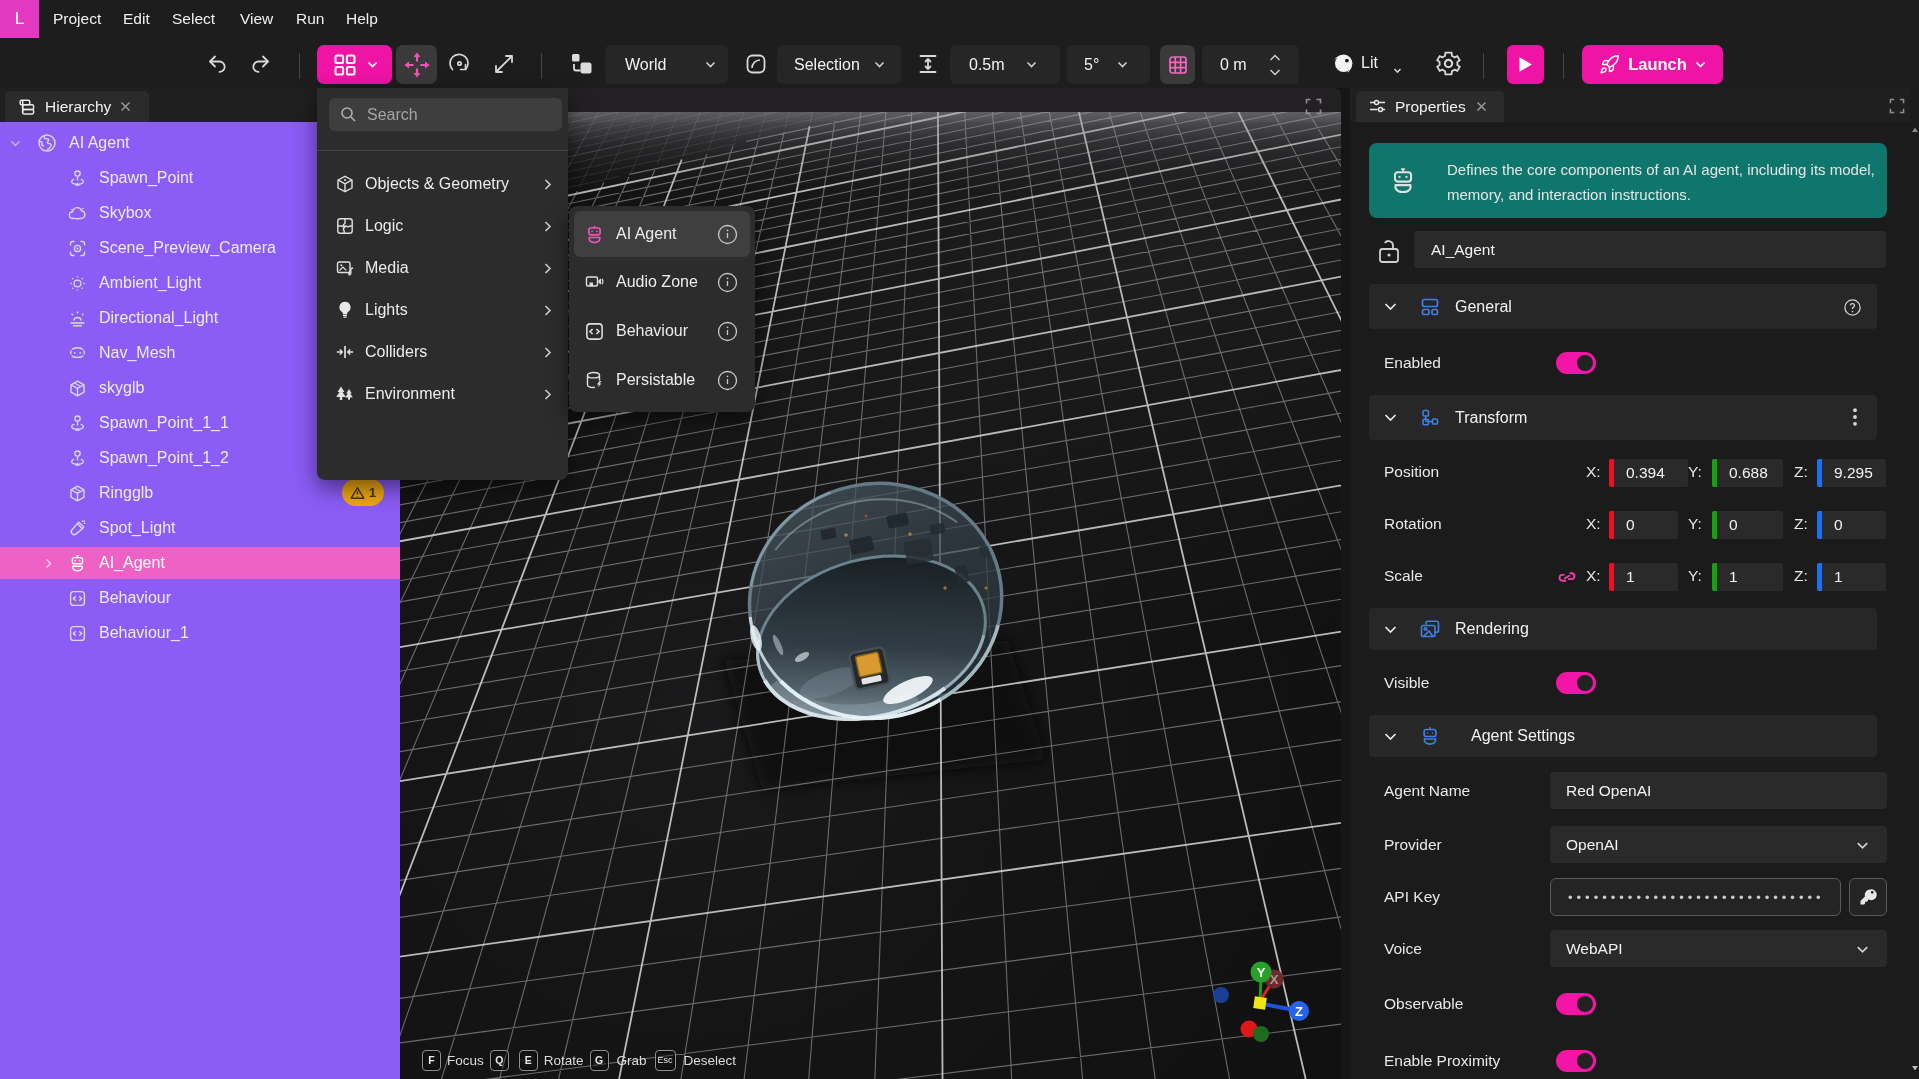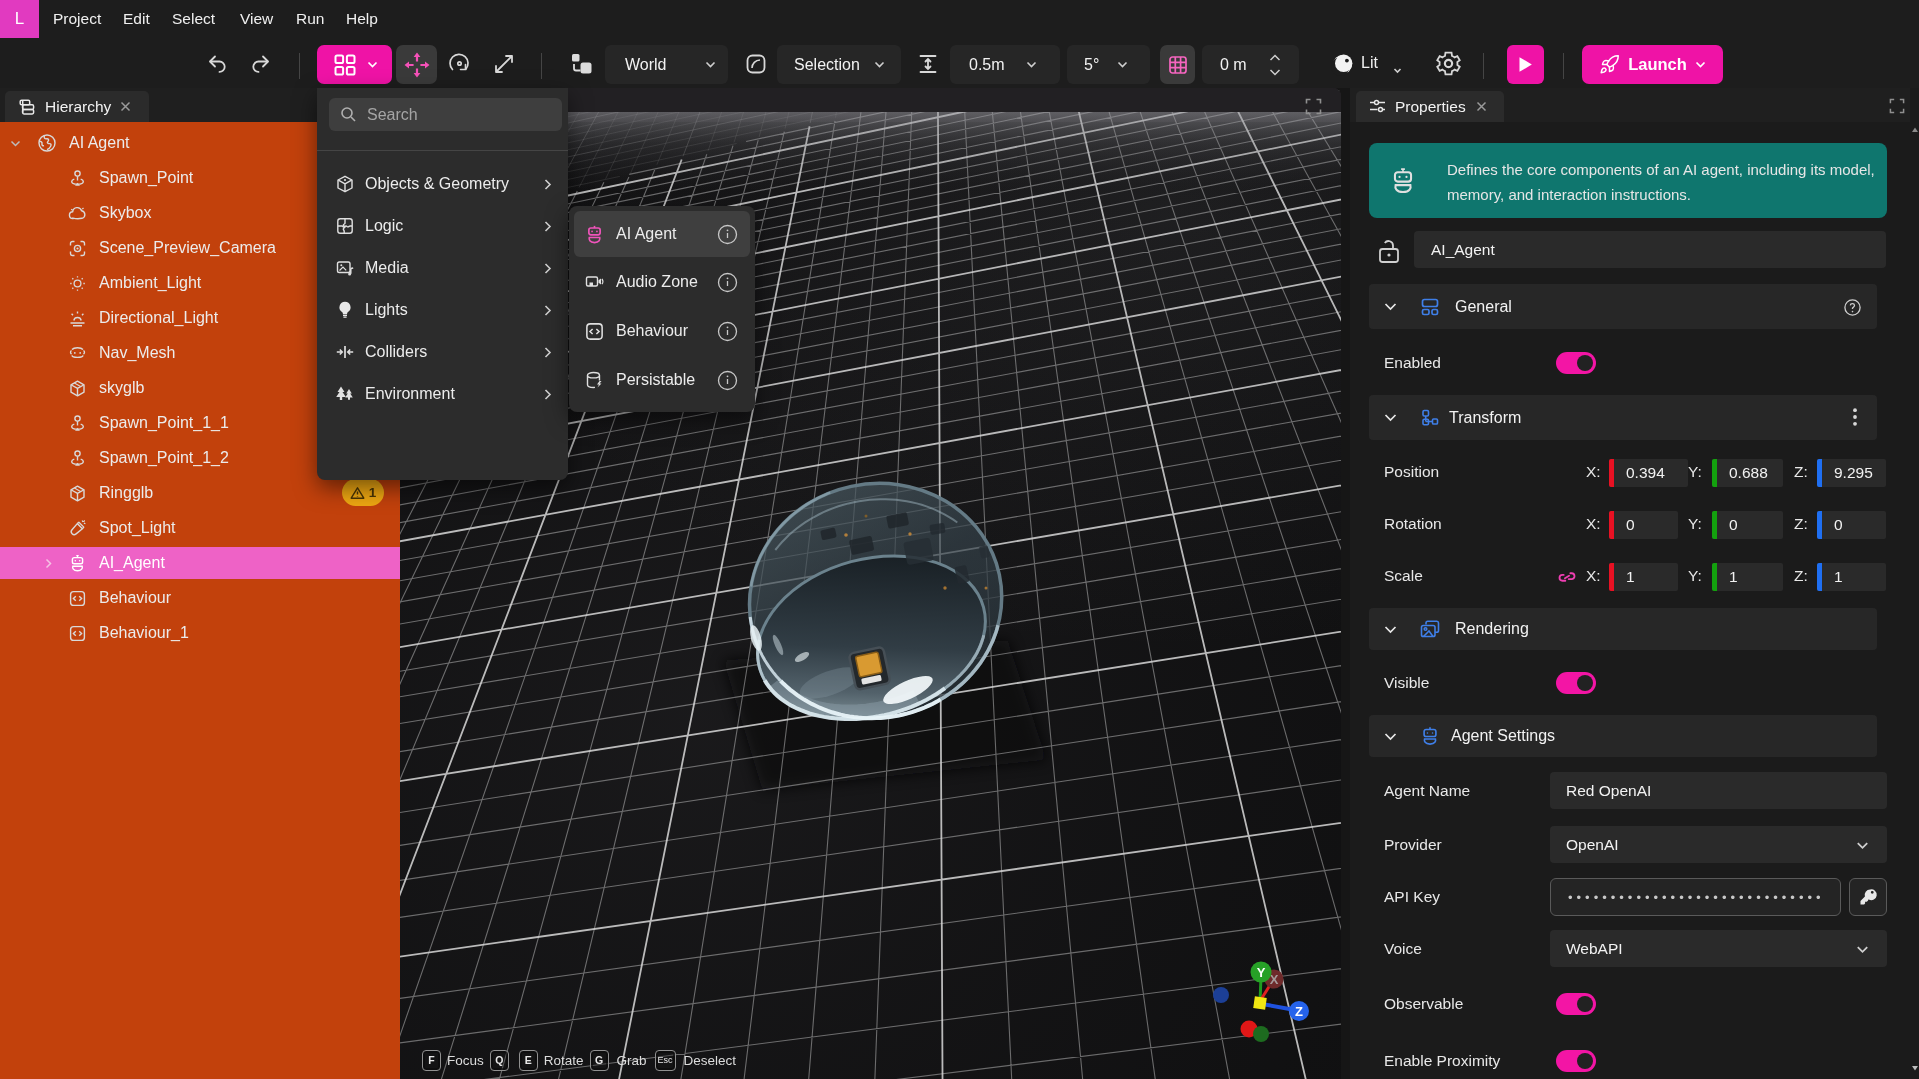--- a/index.html
+++ b/index.html
@@ -10,21 +10,21 @@
 #logo{position:absolute;left:0;top:0;width:39px;height:38px;background:#e13ac0;color:#fff;
   font-size:17px;display:flex;align-items:center;justify-content:center}
 .mitem{position:absolute;top:0;height:38px;display:flex;align-items:center;color:#f0f0f0;font-size:15.5px}
 #toolbar{position:absolute;left:0;top:38px;width:1919px;height:50px;background:#1d1d1d}
 .tsep{position:absolute;top:15px;width:1px;height:26px;background:#454545}
 .tbtn{position:absolute;top:7px;height:39px;border-radius:7px;display:flex;align-items:center;justify-content:center}
 .pink{background:#ef13a6}
 .greybtn{background:#3a3a3a}
 .dd{position:absolute;top:7px;height:39px;border-radius:6px;background:#262626;display:flex;align-items:center;color:#f2f2f2;font-size:16px}
 .chev{width:11px;height:11px;flex:none}
-#lpanel{position:absolute;left:0;top:88px;width:400px;height:991px;background:#c2410c}
+#lpanel{position:absolute;left:0;top:88px;width:400px;height:991px;background:#8b5cf6}
 .tabstrip{position:absolute;left:0;top:0;right:0;height:34px;background:#1f1f1f}
 .tab{position:absolute;top:3px;height:31px;background:#2b2b2b;border-radius:5px 5px 0 0;display:flex;align-items:center;color:#f2f2f2;font-size:15.5px}
 .trow{position:absolute;left:0;width:400px;height:32px;display:flex;align-items:center;color:#ececec;font-size:16px}
 .ticon{width:19px;height:19px;flex:none;margin-right:12px}
 #viewport{position:absolute;left:400px;top:88px;width:941px;height:991px;background:#211f22;border-radius:8px 8px 0 0;overflow:hidden}
 #rpanel{position:absolute;left:1350px;top:88px;width:560px;height:991px;background:#1b1b1b}
 #scrollbar{position:absolute;left:1910px;top:88px;width:9px;height:991px;background:#1b1b1b}
 .sechdr{position:absolute;left:19px;width:508px;height:41px;background:#272727;display:flex;align-items:center;color:#f2f2f2;font-size:16px}
 .plabel{position:absolute;left:19px;color:#e8e8e8;font-size:15.5px}
 .pfield{position:absolute;background:#2a2a2a;border-radius:4px;color:#f2f2f2;font-size:15.5px;display:flex;align-items:center}
@@ -502,21 +502,21 @@
   <div class="sechdr" style="top:307px;height:45px;border-radius:4px">
     <svg style="margin-left:14px" width="15" height="15" viewBox="0 0 15 15" fill="none" stroke="#e8e8e8" stroke-width="1.7">
         <path d="M2.5 5 7.5 10 12.5 5"></path>
       </svg>
     <svg style="margin-left:21px" width="22" height="22" viewBox="0 0 22 22" fill="none" stroke="#3f7fe8" stroke-width="1.6">
         <rect x="4" y="3.5" width="5.5" height="5.5" rx="1.2"></rect>
         <path d="M6.7 9v5.5M6.7 14.5h6.8"></path>
         <rect x="4" y="14.2" width="5.5" height="5.5" rx="1.2" transform="translate(0 -2)"></rect>
         <rect x="13.5" y="12" width="5" height="5" rx="1.1"></rect>
       </svg>
-    <span style="margin-left:8px">Transform</span>
+    <span style="margin-left:14px">Transform</span>
     <svg style="position:absolute;right:20px;top:13px" width="4" height="18" viewBox="0 0 4 18" fill="#d8d8d8">
         <circle cx="2" cy="2.2" r="1.9"></circle>
         <circle cx="2" cy="9" r="1.9"></circle>
         <circle cx="2" cy="15.8" r="1.9"></circle>
       </svg>
   </div>
 <div class="plabel" style="left:34px;top:375px">Position</div>
 <div class="axl" style="left:236px;top:375px">X:</div>
 <div class="xyz" style="left:259px;top:371px;width:79px">
       <span style="position:absolute;left:0;top:0;width:5px;height:28px;background:#e81123"></span>
@@ -585,21 +585,21 @@
     <svg style="margin-left:14px" width="15" height="15" viewBox="0 0 15 15" fill="none" stroke="#e8e8e8" stroke-width="1.7">
         <path d="M2.5 5 7.5 10 12.5 5"></path>
       </svg>
     <svg style="margin-left:21px" width="22" height="22" viewBox="0 0 19 19" fill="none" stroke="#3f7fe8" stroke-width="1.4">
         <rect x="4.4" y="3.9" width="10.2" height="6" rx="1.8"></rect>
         <path d="M9.5 2v1.9"></path>
         <circle cx="7.3" cy="6.9" r=".7" fill="#3f7fe8" stroke="none"></circle>
         <circle cx="11.7" cy="6.9" r=".7" fill="#3f7fe8" stroke="none"></circle>
         <path d="M4.8 12.1h9.4c.5 1.7-.3 4.4-4.7 4.4s-5.2-2.7-4.7-4.4z"></path>
       </svg>
-    <span style="margin-left:10px">Agent Settings</span>
+    <span style="margin-left:30px">Agent Settings</span>
   </div>
   <div class="plabel" style="left:34px;top:694px">Agent Name</div>
   <div class="pfield" style="left:200px;top:684px;width:337px;height:37px">
       <span style="margin-left:16px">Red OpenAI</span>
     </div>
   <div class="plabel" style="left:34px;top:748px">Provider</div>
   <div class="pfield" style="left:200px;top:738px;width:337px;height:37px">
       <span style="margin-left:16px">OpenAI</span>
     <svg style="position:absolute;right:18px;top:13px" width="13" height="13" viewBox="0 0 11 11" fill="none" stroke="#cfcfcf" stroke-width="1.5">
         <path d="M1.5 3.5 5.5 7.5 9.5 3.5"></path>

